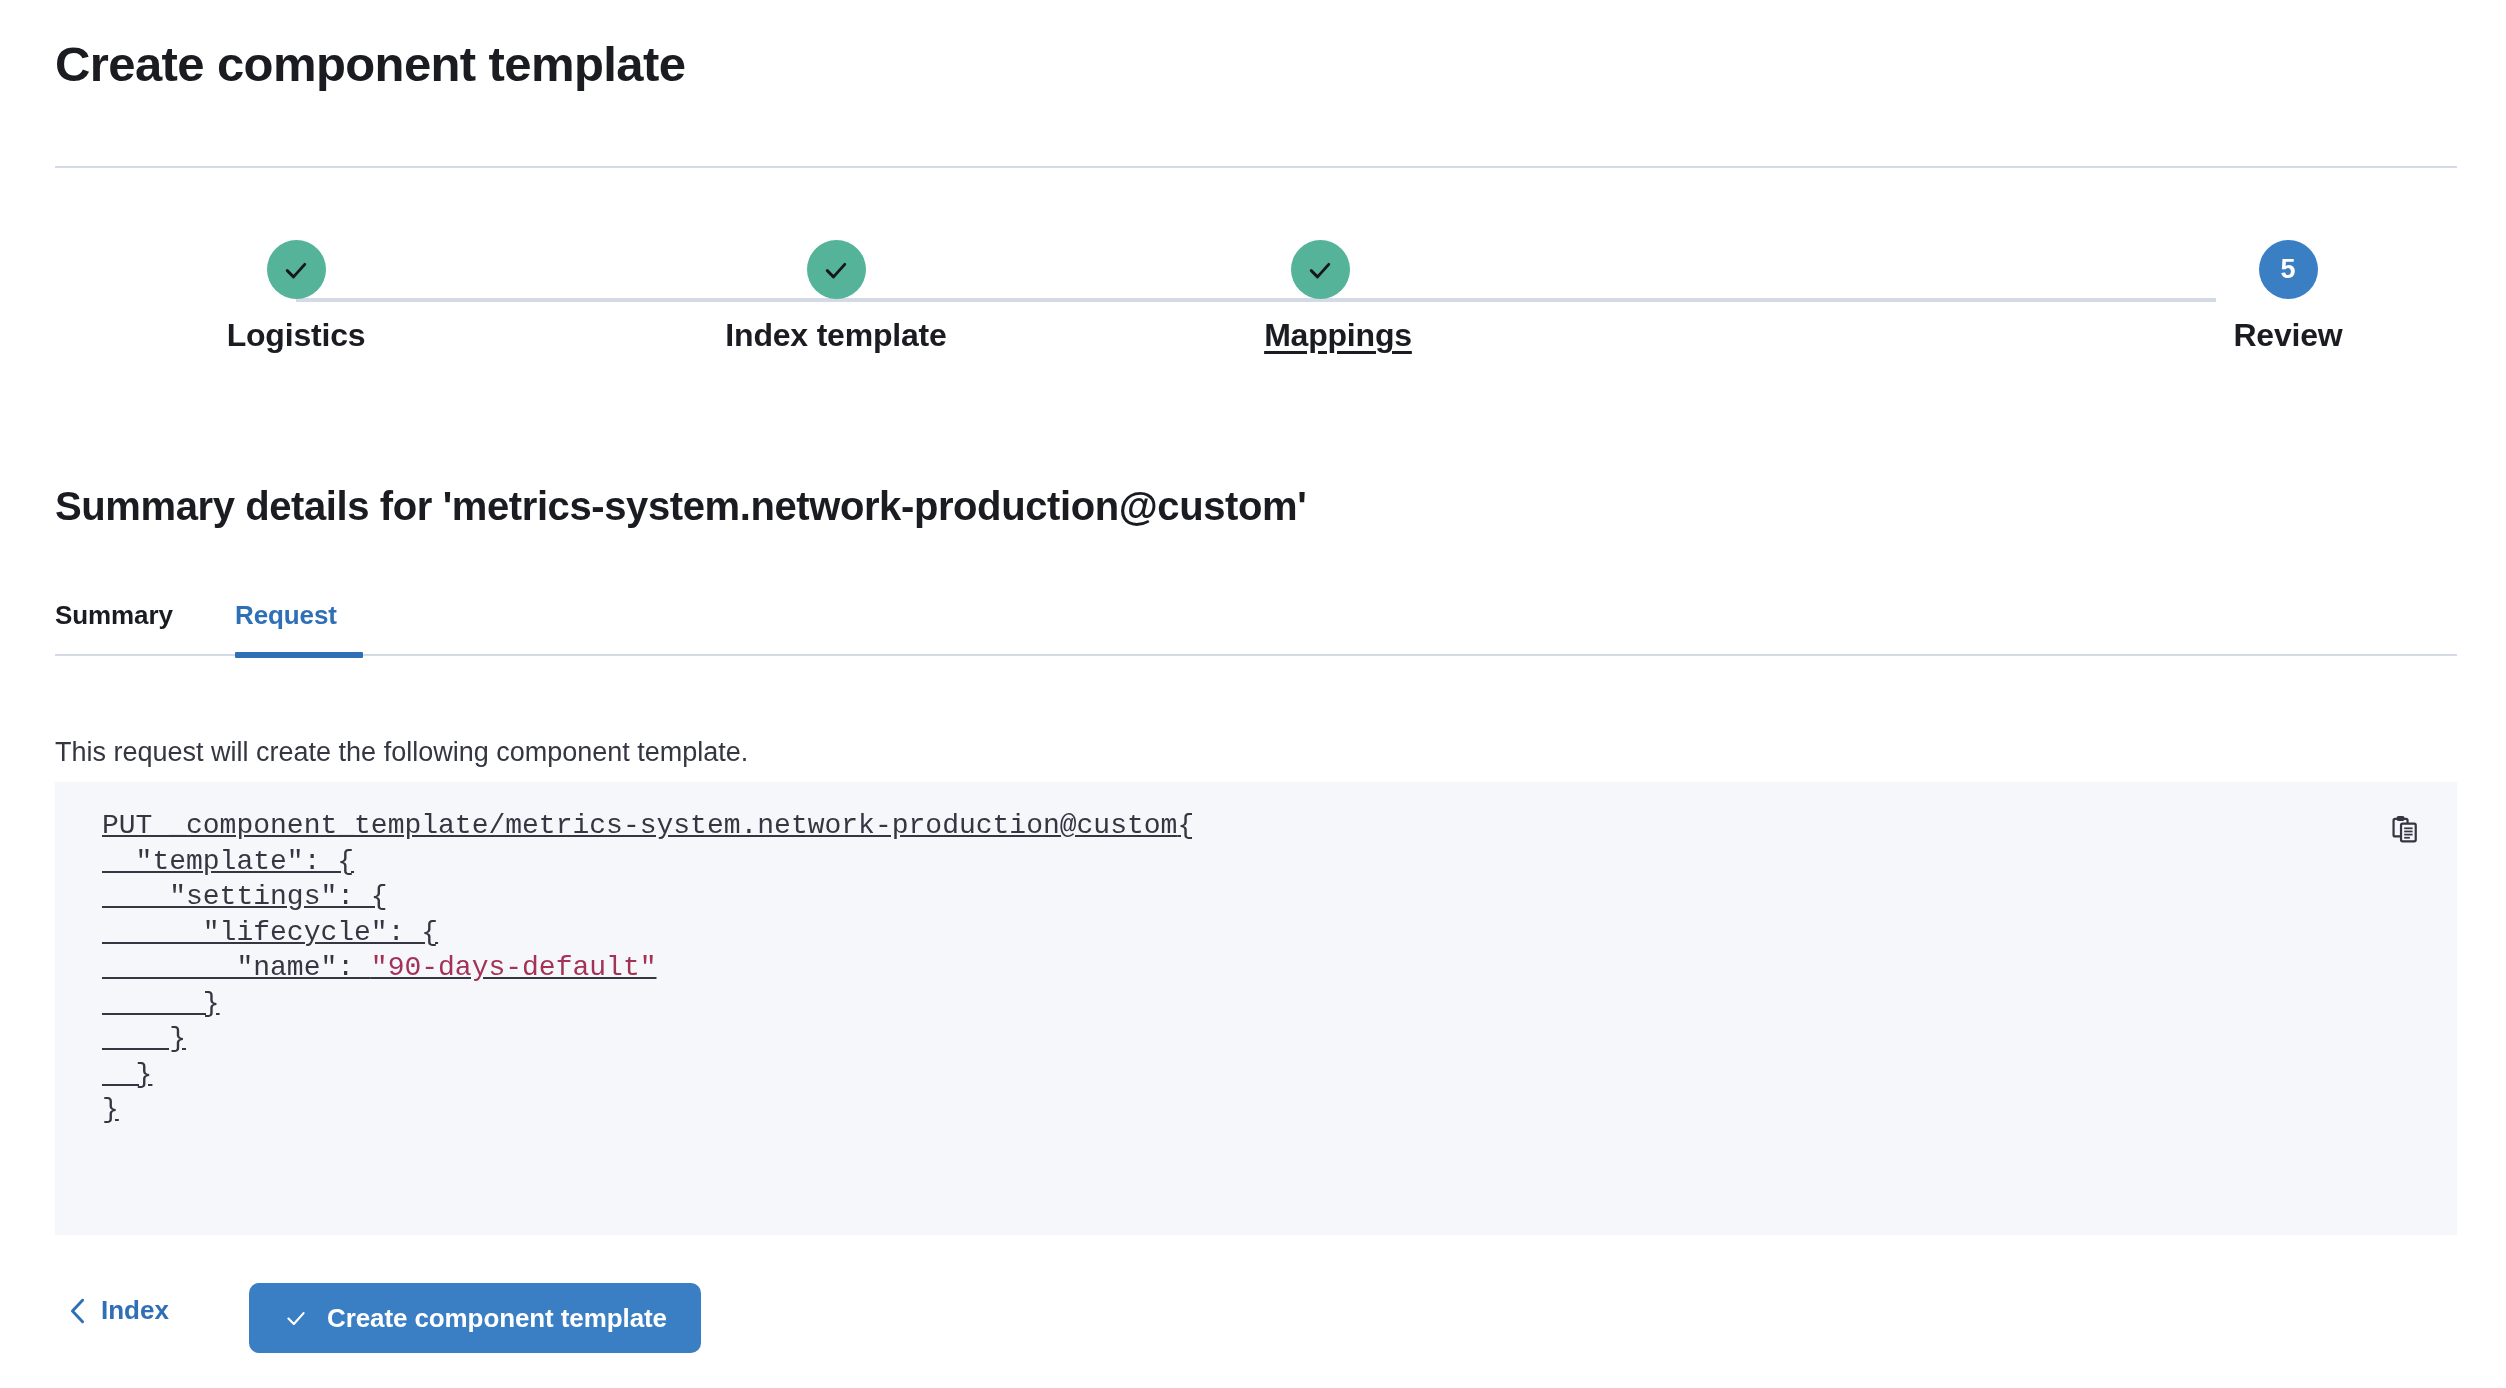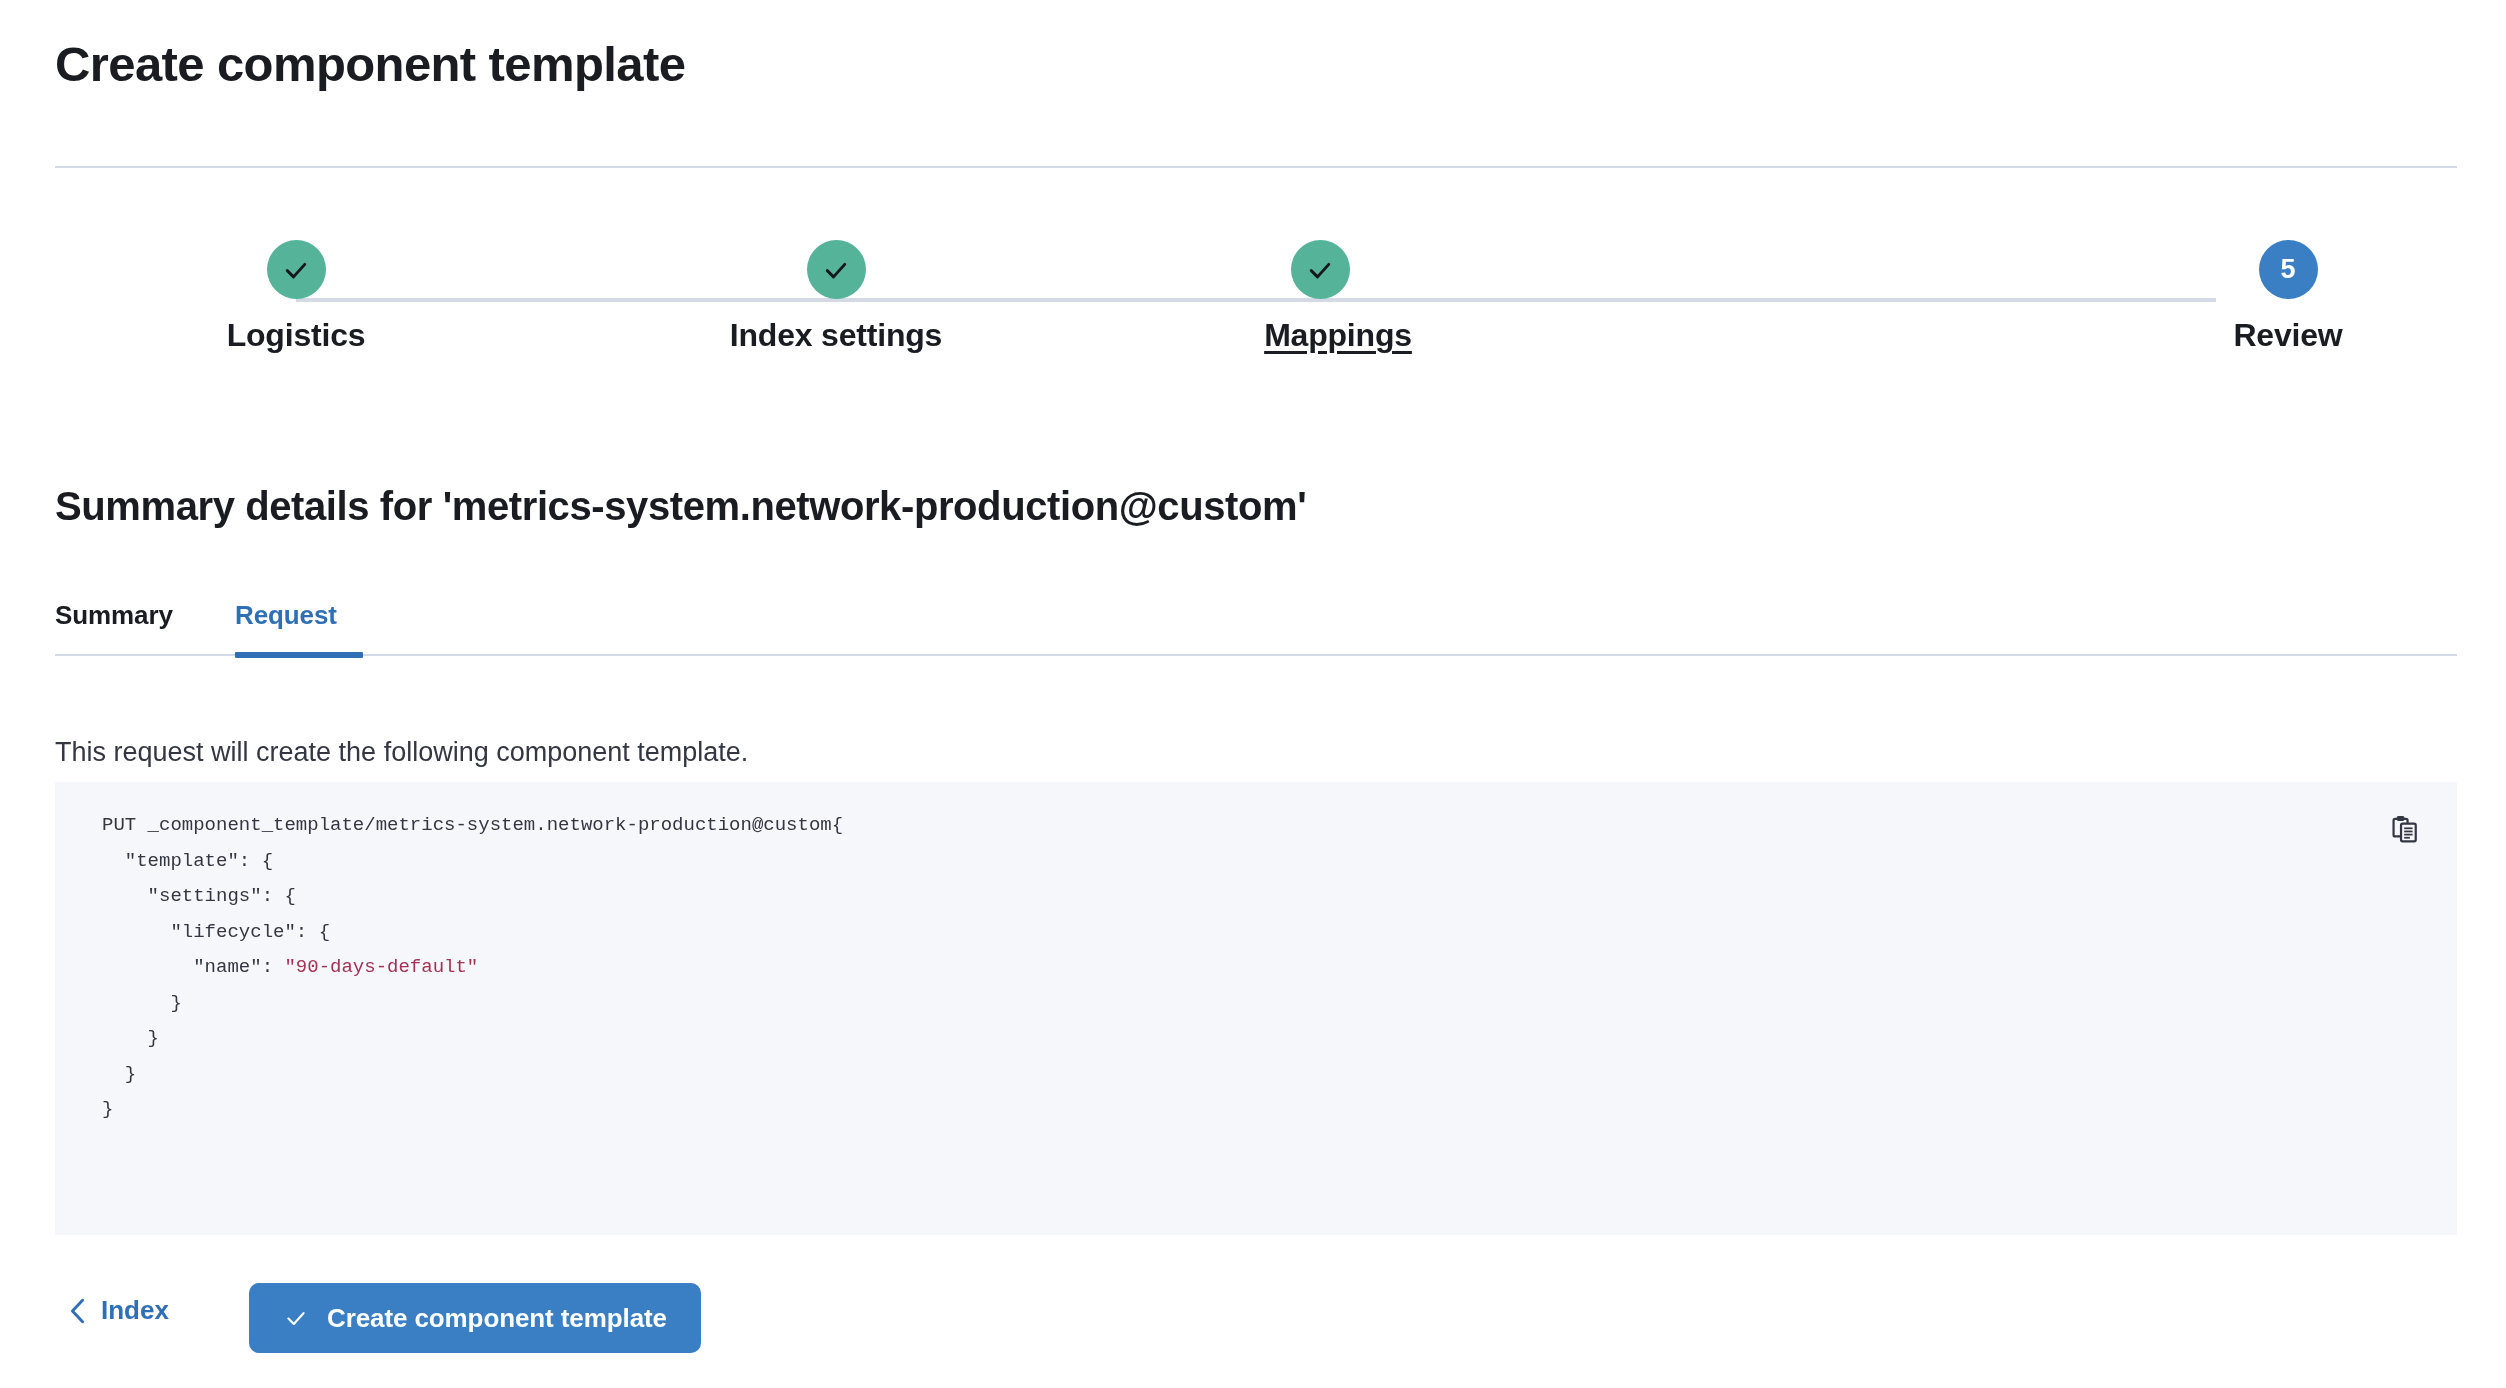--- a/index.html
+++ b/index.html
@@ -173,25 +173,26 @@
     height: 453px;
     background: #f6f7fb;
     overflow: hidden;
   }
   .code-text {
     position: absolute;
     left: 47px;
     top: 26px;
     margin: 0;
     font-family: "Liberation Mono", "DejaVu Sans Mono", monospace;
-    font-size: 19px;
+    font-size: 28px;
     line-height: 35.5px;
     color: #343741;
     white-space: pre;
     tab-size: 2;
+    text-decoration: underline;
   }
   .code-text .str { color: #a33255; }
   .copy-btn {
     position: absolute;
     right: 30px;
     top: 25px;
     width: 44px;
     height: 44px;
     display: flex;
     align-items: center;
@@ -270,21 +271,21 @@
       </div>
       <span class="step-label">Logistics</span>
     </div>
 
     <div class="step" style="left:781px">
       <div class="step-circle complete">
         <svg class="chk" viewBox="0 0 24 24">
             <path d="M5 12.5 L10 17.5 L19 7.5"></path>
           </svg>
       </div>
-      <span class="step-label">Index settings</span>
+      <span class="step-label">Index template</span>
     </div>
 
     <div class="step" style="left:1265px">
       <div class="step-circle complete">
         <svg class="chk" viewBox="0 0 24 24">
             <path d="M5 12.5 L10 17.5 L19 7.5"></path>
           </svg>
       </div>
       <span class="step-label underlined">Mappings</span>
     </div>

